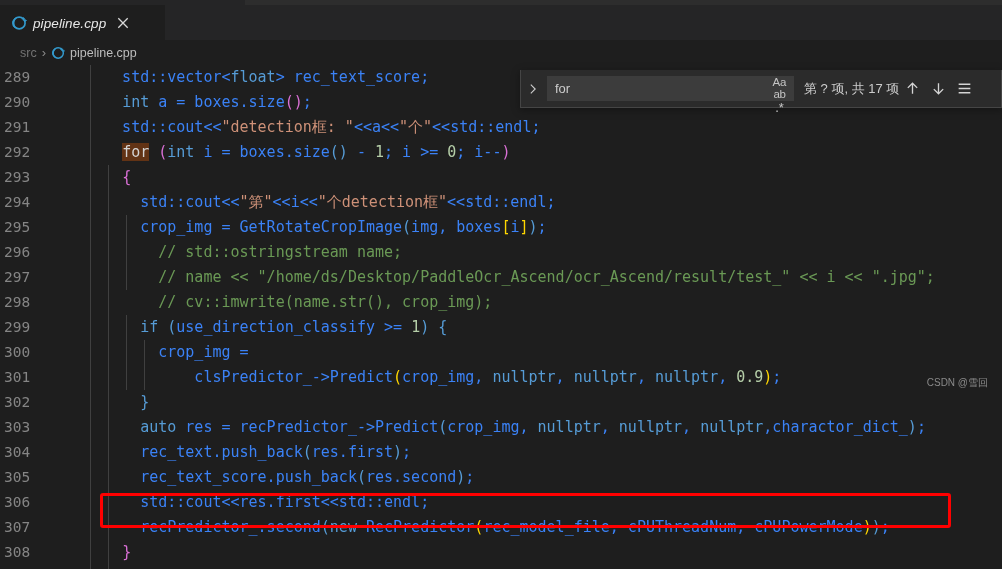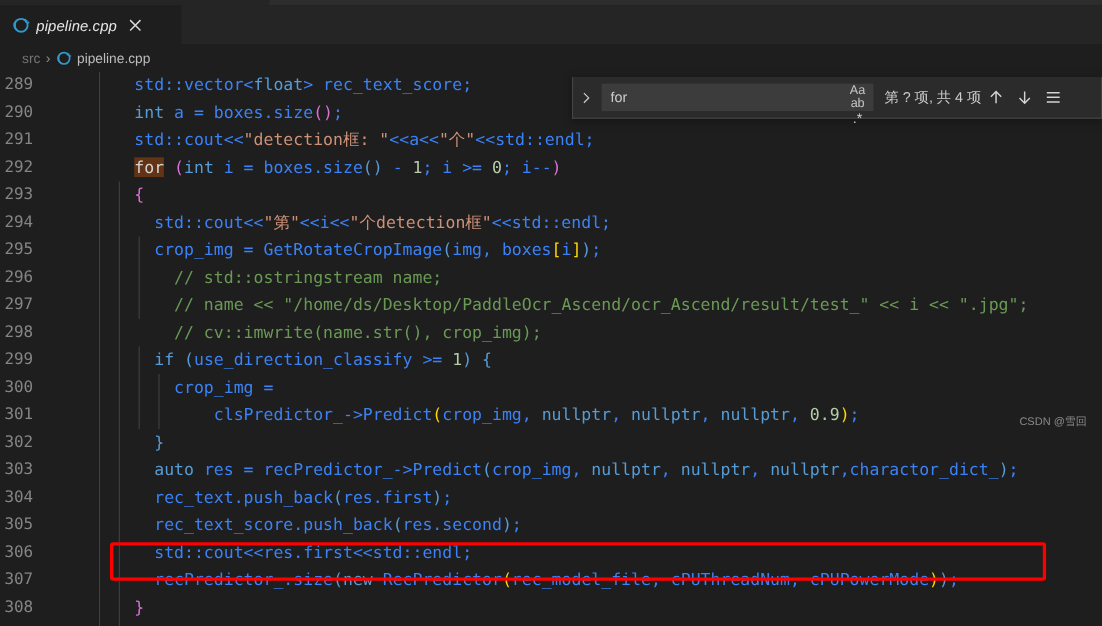--- a/index.html
+++ b/index.html
@@ -227,21 +227,21 @@
       <div class="cline" style="top:200px"><span class="cmt">        // name &lt;&lt; "/home/ds/Desktop/PaddleOcr_Ascend/ocr_Ascend/result/test_" &lt;&lt; i &lt;&lt; ".jpg";</span></div>
       <div class="cline" style="top:225px"><span class="cmt">        // cv::imwrite(name.str(), crop_img);</span></div>
       <div class="cline" style="top:250px"><span class="plain">      </span><span class="kw">if</span><span class="plain"> </span><span class="blue2">(</span><span class="plain">use_direction_classify &gt;= </span><span class="num">1</span><span class="blue2">)</span><span class="plain"> </span><span class="blue2">{</span></div>
       <div class="cline" style="top:275px"><span class="plain">        crop_img =</span></div>
       <div class="cline" style="top:300px"><span class="plain">            clsPredictor_-&gt;Predict</span><span class="yellow">(</span><span class="plain">crop_img, </span><span class="kw">nullptr</span><span class="plain">, </span><span class="kw">nullptr</span><span class="plain">, </span><span class="kw">nullptr</span><span class="plain">, </span><span class="num">0.9</span><span class="yellow">)</span><span class="plain">;</span></div>
       <div class="cline" style="top:325px"><span class="plain">      </span><span class="blue2">}</span></div>
       <div class="cline" style="top:350px"><span class="plain">      </span><span class="kw">auto</span><span class="plain"> res = recPredictor_-&gt;Predict</span><span class="blue2">(</span><span class="plain">crop_img, </span><span class="kw">nullptr</span><span class="plain">, </span><span class="kw">nullptr</span><span class="plain">, </span><span class="kw">nullptr</span><span class="plain">,charactor_dict_</span><span class="blue2">)</span><span class="plain">;</span></div>
       <div class="cline" style="top:375px"><span class="plain">      rec_text.push_back</span><span class="blue2">(</span><span class="plain">res.first</span><span class="blue2">)</span><span class="plain">;</span></div>
       <div class="cline" style="top:400px"><span class="plain">      rec_text_score.push_back</span><span class="blue2">(</span><span class="plain">res.second</span><span class="blue2">)</span><span class="plain">;</span></div>
       <div class="cline" style="top:425px"><span class="plain">      std::cout&lt;&lt;res.first&lt;&lt;std::endl;</span></div>
-      <div class="cline" style="top:450px"><span class="plain">      recPredictor_.size</span><span class="blue2">(</span><span class="kw">new</span><span class="plain"> RecPredictor</span><span class="yellow">(</span><span class="plain">rec_model_file, cPUThreadNum, cPUPowerMode</span><span class="yellow">)</span><span class="blue2">)</span><span class="plain">;</span></div>
+      <div class="cline" style="top:450px"><span class="plain">      recPredictor_.second</span><span class="blue2">(</span><span class="kw">new</span><span class="plain"> RecPredictor</span><span class="yellow">(</span><span class="plain">rec_model_file, cPUThreadNum, cPUPowerMode</span><span class="yellow">)</span><span class="blue2">)</span><span class="plain">;</span></div>
       <div class="cline" style="top:475px"><span class="plain">    </span><span class="pink">}</span></div>
       <div class="cline" style="top:500px"><span class="plain"></span></div>
 
     </div>
   </div>
 
   <div class="redbox"></div>
 
   <div class="findwidget">
     <div class="find-toggle">
@@ -252,21 +252,21 @@
 
     <div class="find-input-wrap">
       <input class="find-input" type="text" value="for" placeholder="查找" style="">
       <div class="find-opts">
         <span class="find-opt">Aa</span>
         <span class="find-opt opt-ab">ab</span>
         <span class="find-opt opt-regex">.*</span>
       </div>
     </div>
 
-    <div class="find-count">第 ? 项, 共 4 项</div>
+    <div class="find-count">第 ? 项, 共 17 项</div>
 
     <div class="find-nav">
       <svg viewBox="0 0 16 16" width="17" height="17">
         <path d="M8 13 L8 3.2 M3.6 7.4 L8 3 L12.4 7.4" stroke="#d4d4d4" stroke-width="1.25" fill="none"></path>
       </svg>
     </div>
     <div class="find-nav">
       <svg viewBox="0 0 16 16" width="17" height="17">
         <path d="M8 3 L8 12.8 M3.6 8.6 L8 13 L12.4 8.6" stroke="#d4d4d4" stroke-width="1.25" fill="none"></path>
       </svg>

